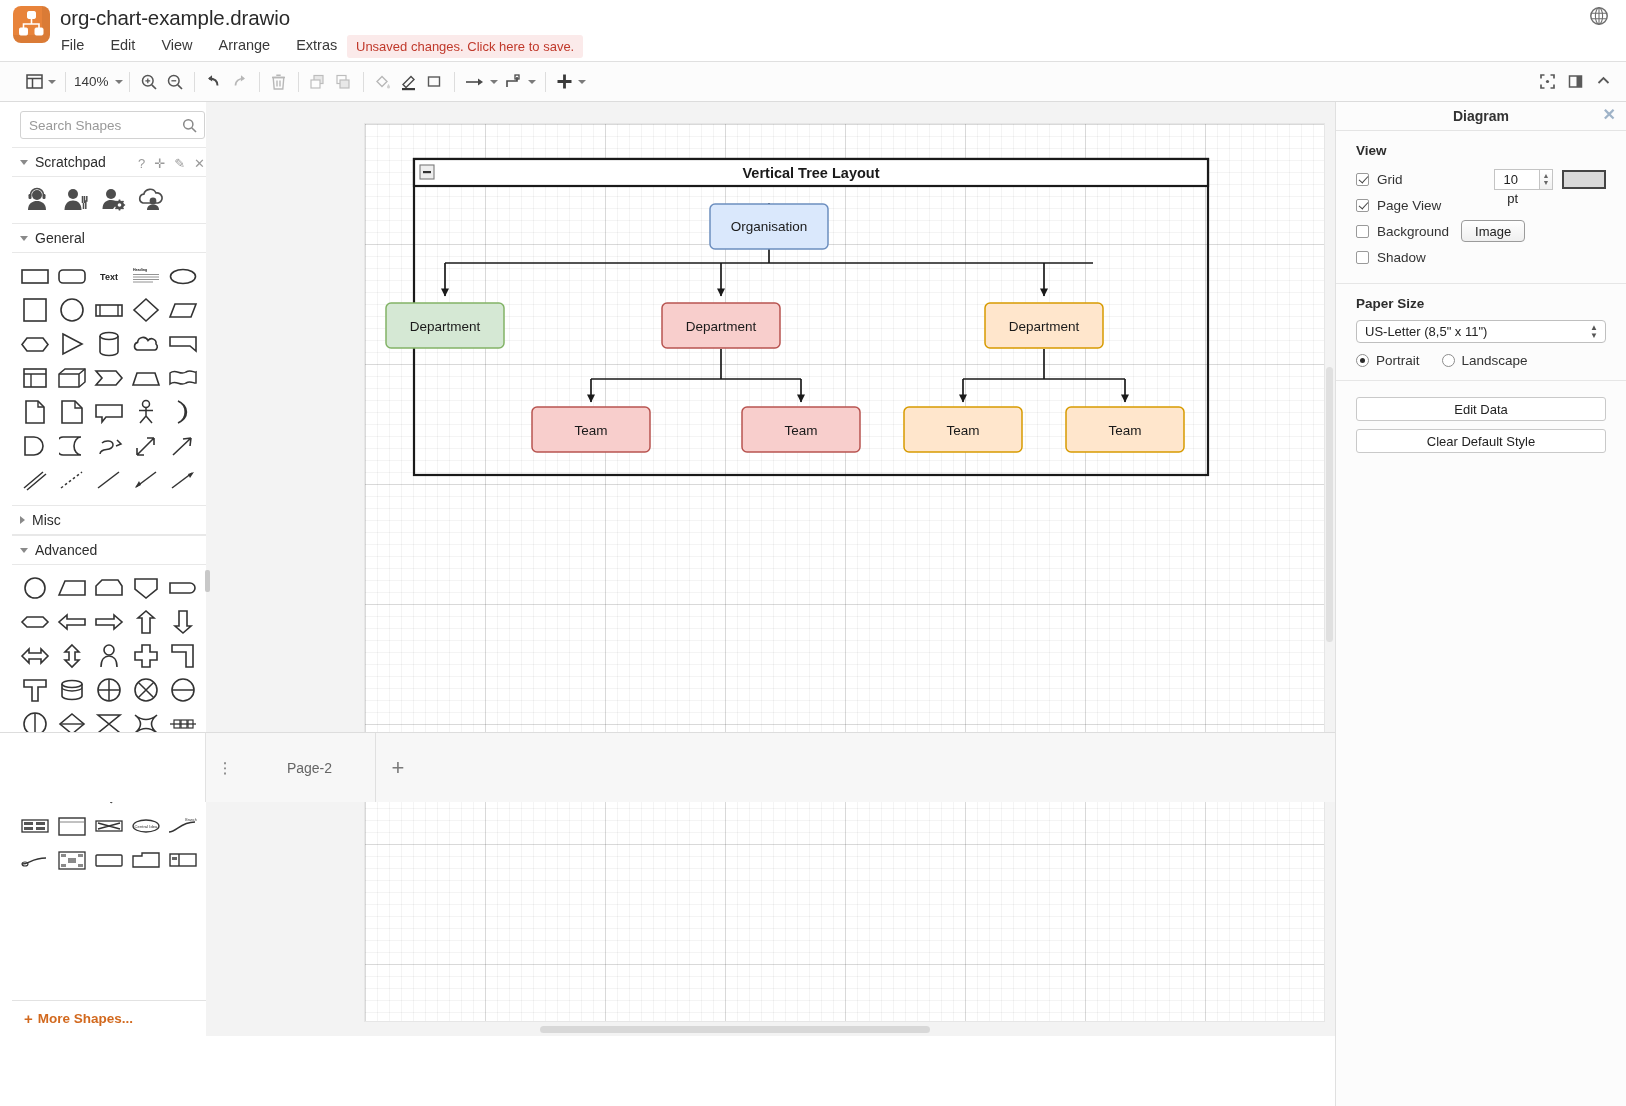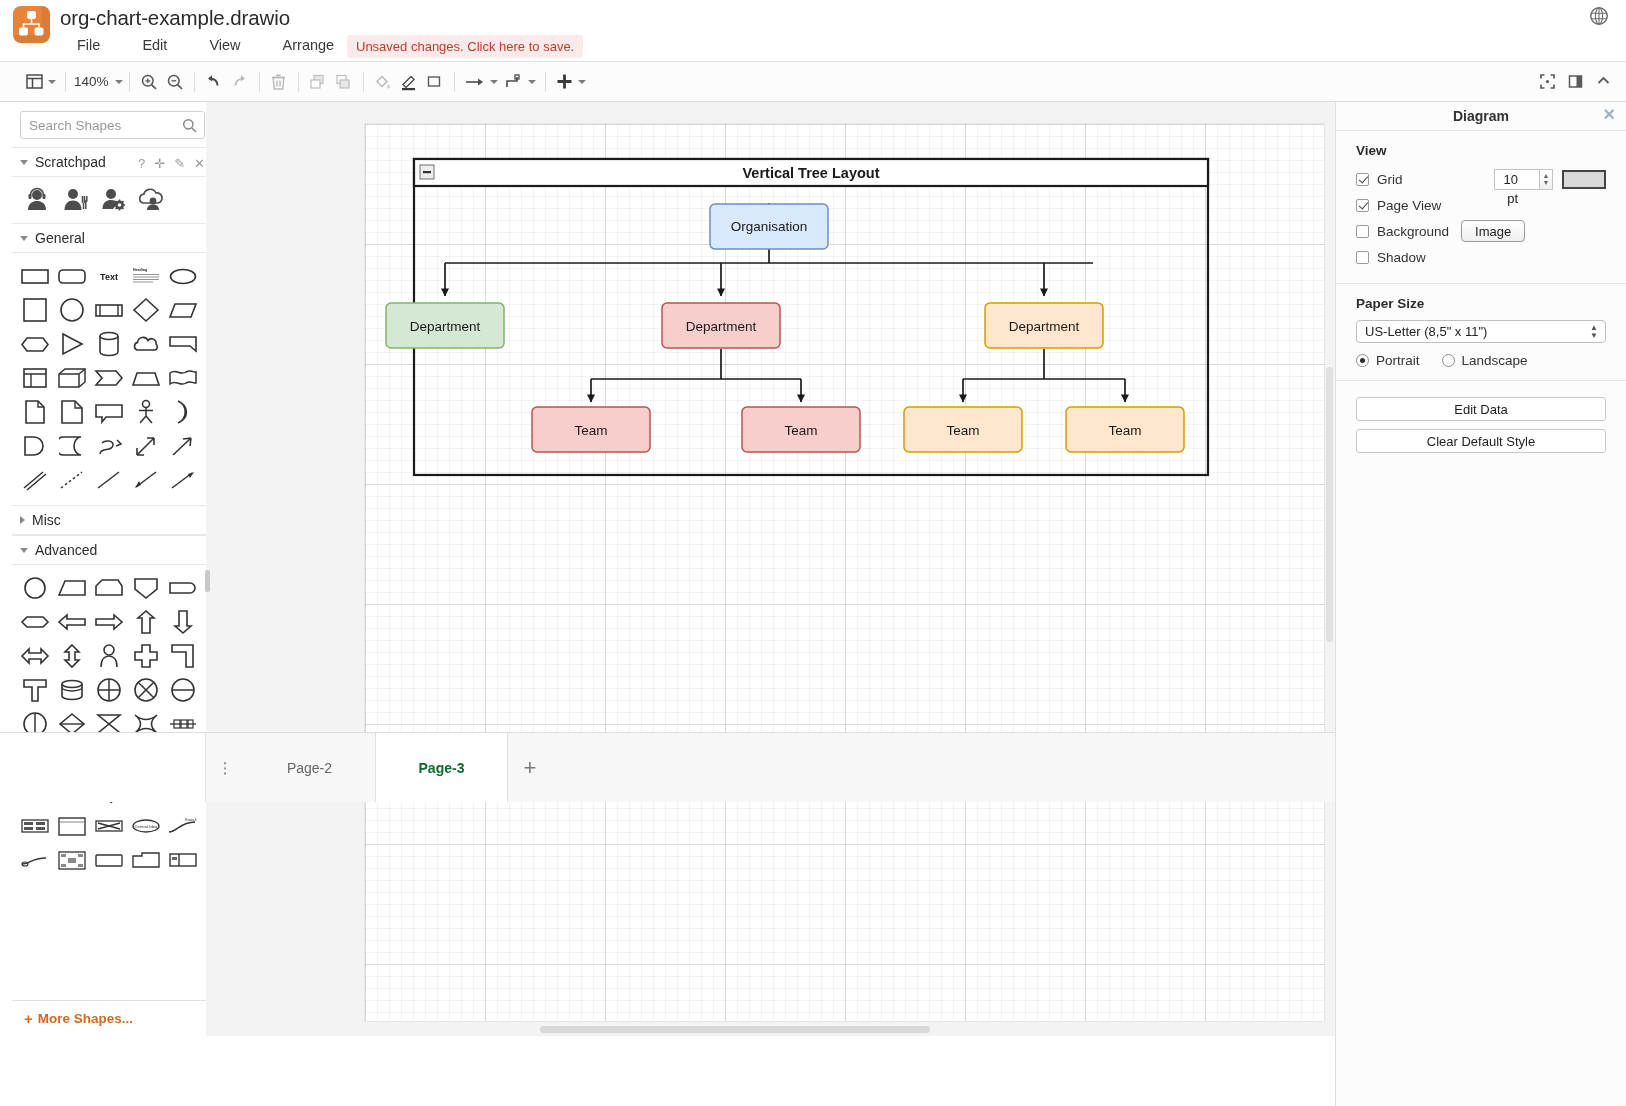--- a/index.html
+++ b/index.html
@@ -21,21 +21,21 @@
   .app-logo {
     position: absolute; left: 13px; top: 6px; width: 37px; height: 37px;
     border-radius: 8px; background: #e8833a;
     box-shadow: inset -8px -8px 0 0 rgba(0,0,0,0.06);
   }
   .app-logo svg { position: absolute; left: 6px; top: 5px; }
   .file-title {
     position: absolute; left: 60px; top: 6px;
     font-size: 20.5px; color: #2a2a2a; letter-spacing: -0.1px;
   }
-  .menubar { position: absolute; left: 64px; top: 35px; display: flex; gap: 16px; }
+  .menubar { position: absolute; left: 48px; top: 35px; display: flex; gap: 0px; }
   .menu-item {
     font-size: 14.5px; color: #3a3a3a; padding: 2px 13px; cursor: default;
   }
   .unsaved-badge {
     position: absolute; left: 347px; top: 35px;
     background: #fbeaea; color: #c0392b; font-size: 13px;
     padding: 4px 9px; border-radius: 3px; white-space: nowrap;
   }
   .globe-btn {
     position: absolute; right: 16px; top: 5px; width: 22px; height: 22px;
@@ -1112,17 +1112,16 @@
     <div class="rp-section" style="border-bottom:0; padding-top:16px;">
       <div class="rp-btn">Edit Data</div>
       <div class="rp-btn">Clear Default Style</div>
     </div>
   </div>
 
   <div class="corner-fill"></div>
   <div class="tabbar">
     <div class="tab-menu">⋮</div>
     <div class="ptab">Page-2</div>
-    <div class="ptab active">Page-3</div>
     <div class="tab-add">+</div>
   </div>
 
 </div>
 
 </body></html>

